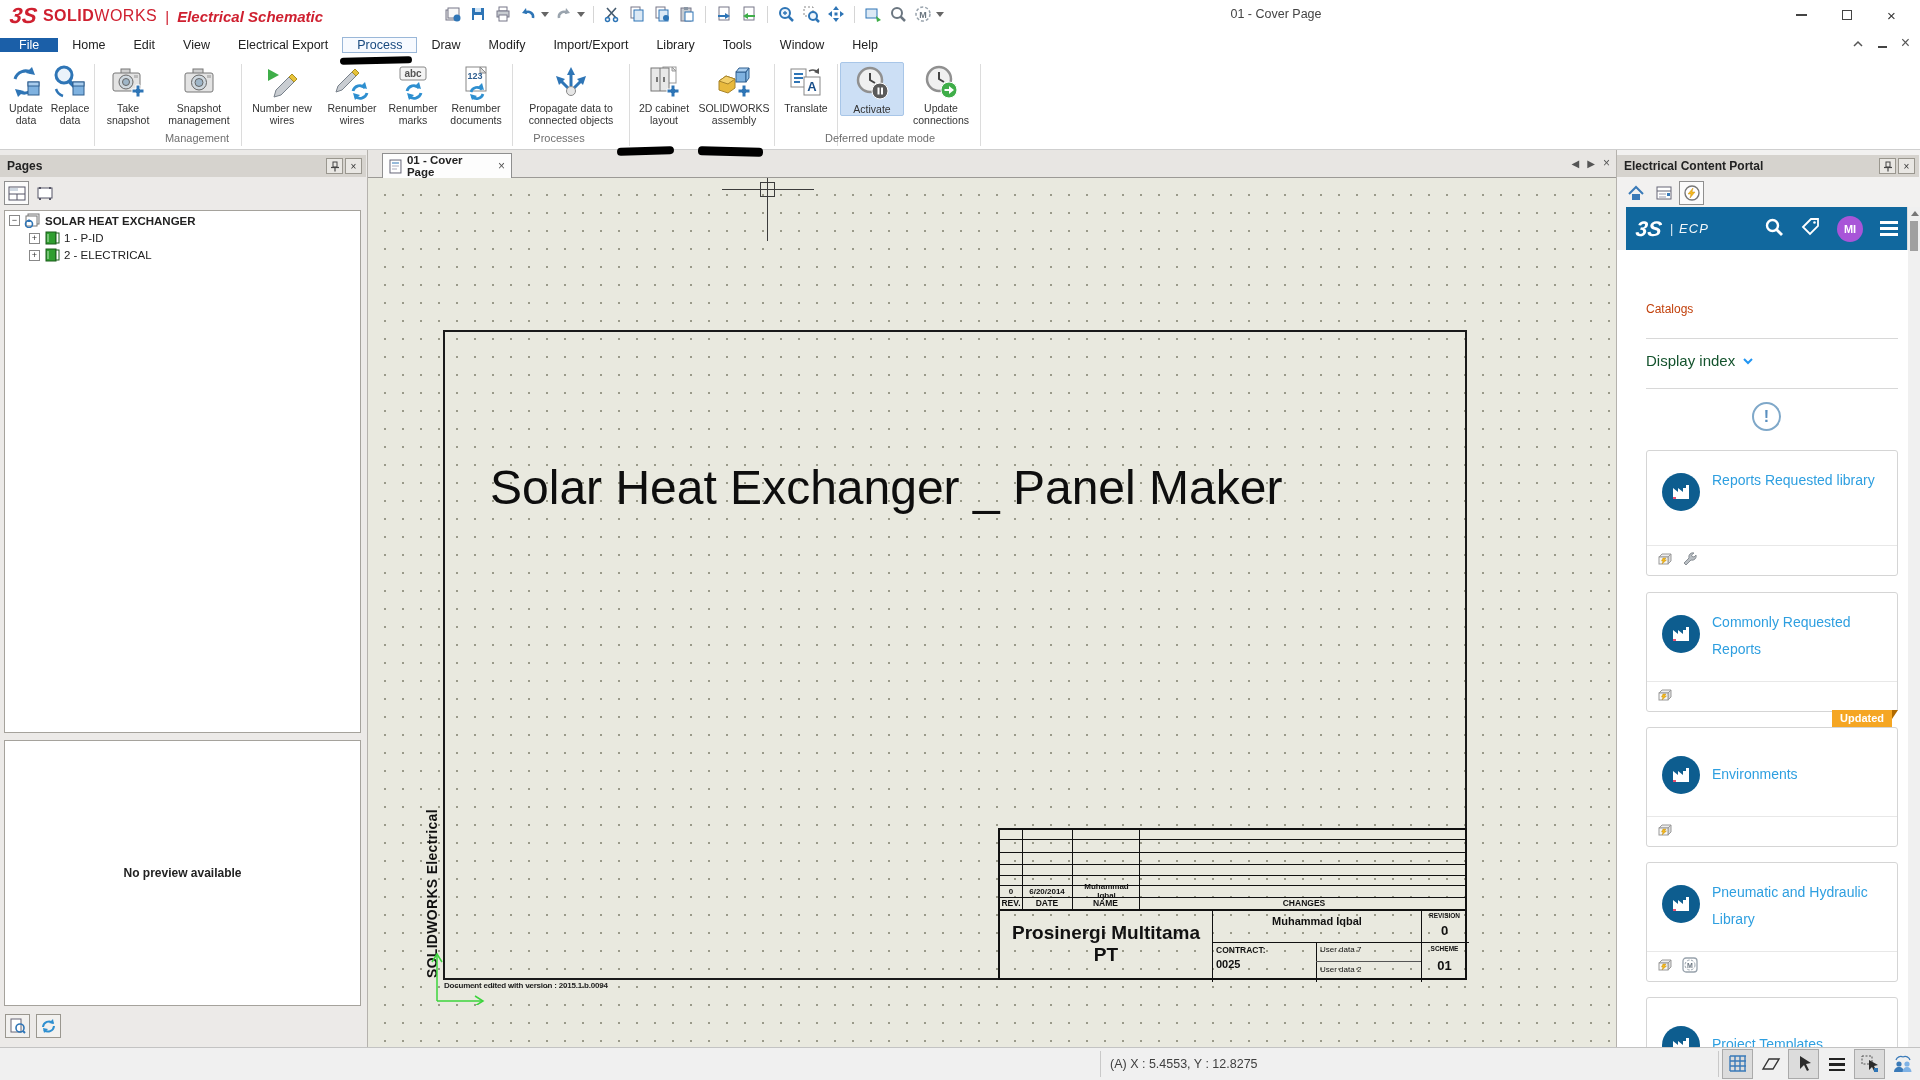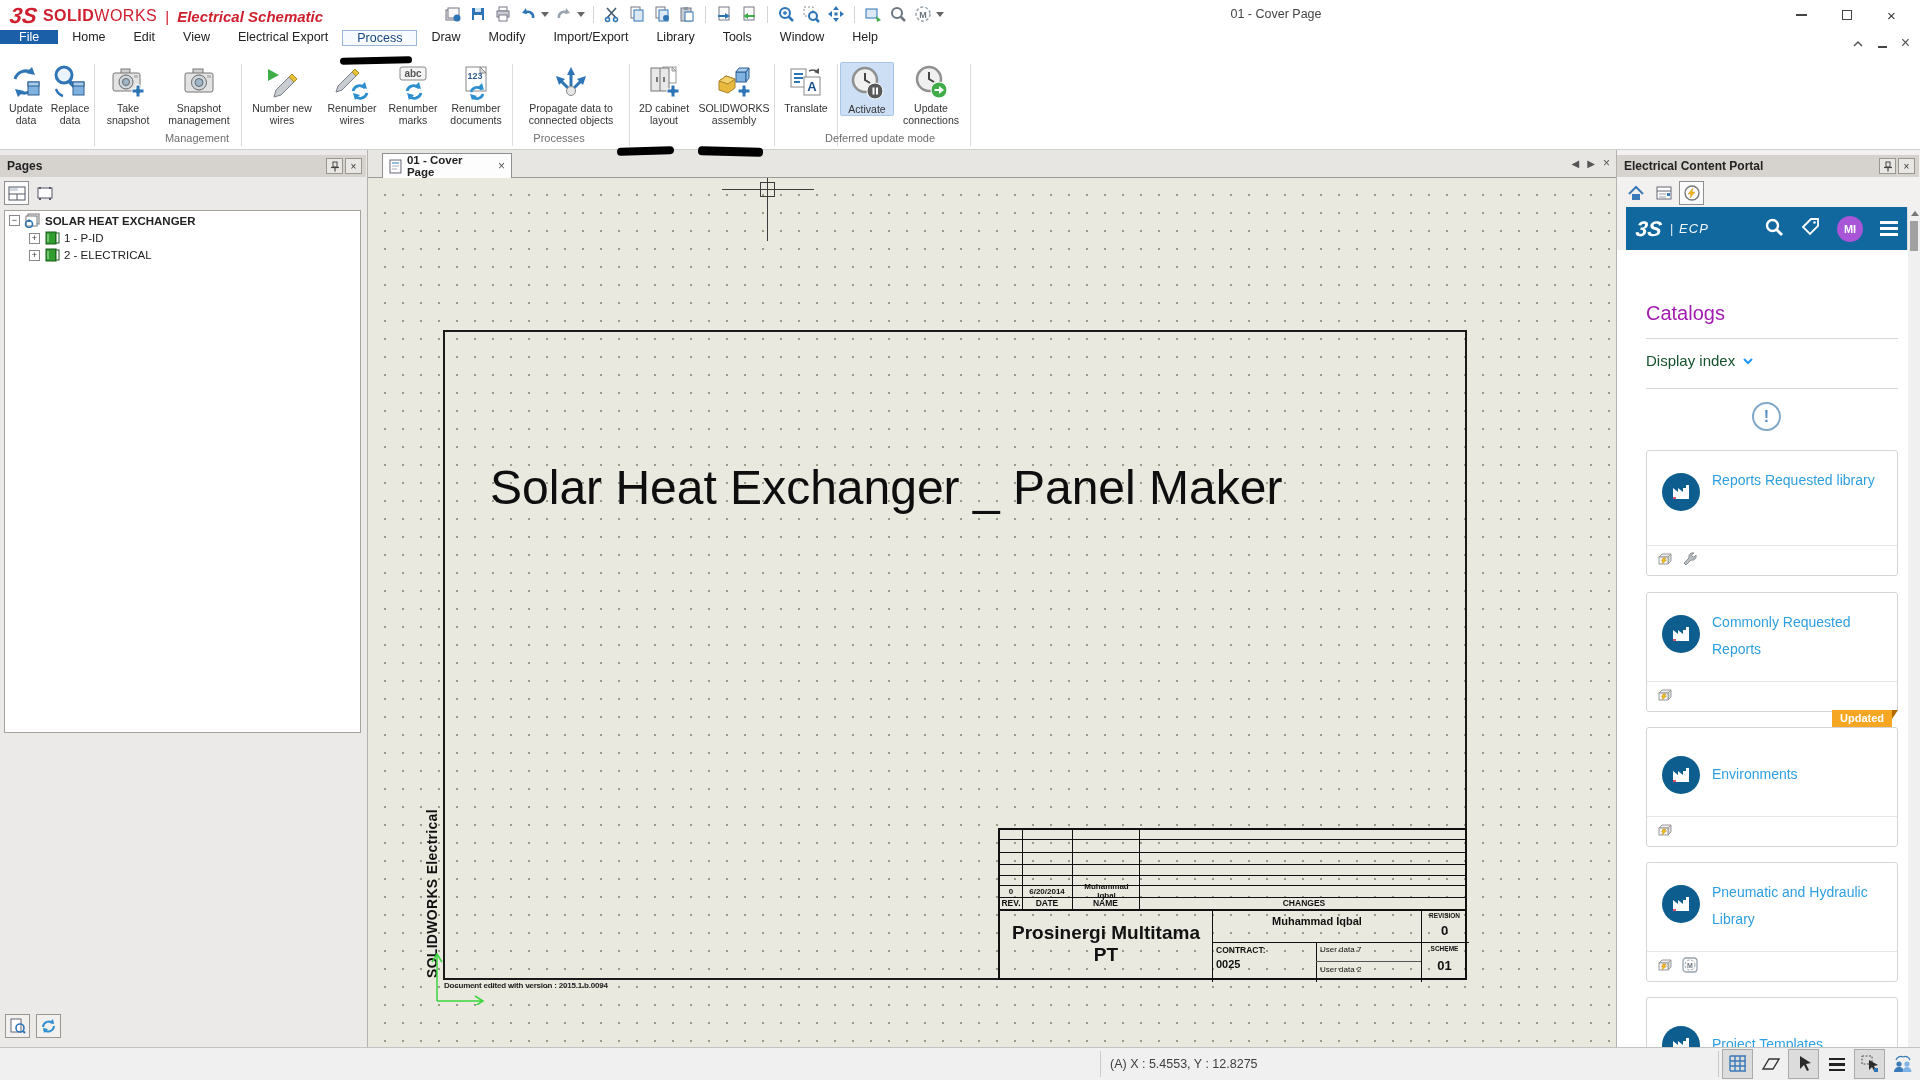--- a/index.html
+++ b/index.html
@@ -19,21 +19,21 @@
   .qicon { width:20px; height:20px; display:flex; align-items:center; justify-content:center; cursor:default; }
   .qsep { width:1px; height:17px; background:#d5d5d5; margin:0 3px; }
   .qcaret { width:0; height:0; border-left:4px solid transparent; border-right:4px solid transparent; border-top:5px solid #666; margin-left:-2px; }
   .win-title { position:absolute; left:1276px; top:7px; transform:translateX(-50%); font-size:12.5px; color:#444; }
   .win-btns { position:absolute; right:6px; top:0; height:30px; display:flex; }
   .win-btn { width:45px; height:30px; display:flex; align-items:center; justify-content:center; color:#333; font-size:15px; }
   .glyph-min { width:11px; height:1px; border-top:2px solid #444; }
   .glyph-max { width:10px; height:10px; border:1.5px solid #444; }
 
   
-  .menubar { position:absolute; left:0; top:30px; width:1920px; height:30px; background:#fff; display:flex; align-items:flex-start; font-size:12.5px; }
+  .menubar { position:absolute; left:0; top:30px; width:1920px; height:30px; background:#fff; display:flex; align-items:center; font-size:12.5px; }
   .mitem { display:flex; align-items:center; padding:0 14px; color:#222; }
   .m-file { background:#1b5fa8; color:#fff; padding:0 19px; }
   .m-active { border:1px solid #9ab7d8; background:#f7faff; color:#17487e; }
   .menubar-right { position:absolute; right:10px; top:34px; display:flex; gap:14px; align-items:center; color:#555; }
 
   
   .ribbon { position:absolute; left:0; top:60px; width:1920px; height:90px; background:#fff; border-bottom:1px solid #cfcfcf; }
   .rb-row { position:absolute; left:4px; top:2px; display:flex; align-items:flex-start; height:70px; }
   .rbtn { display:flex; flex-direction:column; align-items:center; padding-top:2px; font-size:10.5px; line-height:12px; color:#333; text-align:center; }
   .rbtn svg { flex:0 0 auto; }
@@ -99,21 +99,21 @@
   .banner .bsep { font-size:13px; margin:0 6px 0 8px; opacity:.85; font-style:italic; }
   .banner .becp { font-size:13px; font-style:italic; letter-spacing:1px; opacity:.95; }
   .banner-icons { margin-left:auto; display:flex; align-items:center; gap:17px; }
   .avatar { width:26px; height:26px; border-radius:50%; background:#a855d8; color:#fff; font-size:11px; font-weight:bold; display:flex; align-items:center; justify-content:center; }
   .hamb { display:flex; flex-direction:column; gap:3px; }
   .hamb i { width:18px; height:3px; background:#fff; display:block; }
   .pscroll { position:absolute; right:0; top:57px; width:13px; height:840px; background:#f0f0f0; border-left:1px solid #ddd; }
   .pscroll .thumb { position:absolute; left:2px; top:14px; width:8px; height:30px; background:#a0a0a0; }
   .pscroll .up { position:absolute; left:3px; top:4px; width:0; height:0; border-left:4px solid transparent; border-right:4px solid transparent; border-bottom:5px solid #777; }
   .pcontent { position:absolute; left:0; top:100px; width:291px; height:797px; background:#fff; }
-  .catalogs { position:absolute; left:29px; top:52px; font-size:20px; color:#a21caf; }
+  .catalogs { position:absolute; left:29px; top:52px; font-size:12px; color:#c2410c; }
   .pdiv { position:absolute; left:29px; width:252px; height:1px; background:#d8d8d8; }
   .dindex { position:absolute; left:29px; top:102px; font-size:15px; color:#14532d; display:flex; align-items:center; gap:7px; }
   .alert-circle { position:absolute; left:135px; top:152px; width:29px; height:29px; border:2px solid #7fa8c9; border-radius:50%; color:#5a8fbf; font-size:16px; font-weight:bold; display:flex; align-items:center; justify-content:center; }
   .card { position:absolute; left:29px; width:252px; background:#fff; border:1px solid #d5d5d5; border-radius:3px; }
   .card-icon { position:absolute; left:15px; top:22px; width:38px; height:38px; }
   .card-title { position:absolute; left:65px; top:16px; width:175px; color:#2e9fe0; font-size:14px; line-height:27px; }
   .card-footer { position:absolute; left:0; right:0; bottom:0; height:30px; border-top:1px solid #e8e8e8; display:flex; align-items:center; gap:8px; padding:0 9px; }
   .badge { position:absolute; background:#f5a623; color:#fff; font-size:11px; font-weight:bold; padding:2px 8px 3px 8px; z-index:5; }
   .badge::after { content:""; position:absolute; right:-6px; top:0; border-top:9px solid #b06a00; border-right:6px solid transparent; }
 
@@ -428,21 +428,21 @@
             <rect x="3" y="5" width="15" height="18" fill="#fff" stroke="#888"></rect>
             <path d="M6 10h9M6 14h9M6 18h6" stroke="#2e75b6" stroke-width="2"></path>
             <rect x="16" y="13" width="16" height="18" fill="#fff" stroke="#888"></rect>
             <text x="24" y="27" font-size="13" font-weight="bold" fill="#1a4f8a" text-anchor="middle">A</text>
             <path d="M21 7a8 8 0 0 1 9 1" fill="none" stroke="#555" stroke-width="1.5"></path>
             <path d="M31 4v6l-5-2z" fill="#555"></path>
           </svg>
         <span class="rlabel">Translate</span>
       </div>
       <div class="rsep"></div>
-      <div class="rbtn rbtn-active" style="width:54px">
+      <div class="rbtn rbtn-active" style="width:64px">
         <svg width="36" height="36" viewBox="0 0 36 36">
             <circle cx="16" cy="15" r="12" fill="#f0f0f0" stroke="#909090" stroke-width="2.5"></circle>
             <path d="M16 8v7l5 3" fill="none" stroke="#444" stroke-width="2"></path>
             <circle cx="26" cy="26" r="8" fill="#5a5a5a" stroke="#fff"></circle>
             <rect x="23.5" y="22.5" width="2" height="7" fill="#fff"></rect>
             <rect x="27" y="22.5" width="2" height="7" fill="#fff"></rect>
           </svg>
         <span class="rlabel">Activate</span>
       </div>
       <div class="rbtn" style="width:74px">
@@ -519,20 +519,23 @@
       </div>
       <div class="tree-row child">
         <span class="expander">+</span>
         <svg width="16" height="14" viewBox="0 0 16 14">
             <rect x="2" y="1" width="10" height="12" fill="#2f9e2f" stroke="#1a5c1a"></rect>
             <rect x="12" y="2" width="3" height="10" fill="#fff" stroke="#1a5c1a"></rect>
             <line x1="4" y1="3" x2="4" y2="11" stroke="#bfe8bf"></line>
           </svg>
         <span>2 - ELECTRICAL</span>
       </div>
+    </div>
+    <div class="preview-box">
+      <span>No preview available</span>
     </div>
     <div class="pp-bottom">
       <span class="tool-btn">
           <svg width="17" height="16" viewBox="0 0 17 16">
             <rect x="2" y="1" width="10" height="13" fill="#fff" stroke="#667"></rect>
             <circle cx="11" cy="10" r="4" fill="none" stroke="#2e75b6" stroke-width="1.6"></circle>
             <line x1="14" y1="13" x2="16" y2="15" stroke="#2e75b6" stroke-width="2"></line>
           </svg>
         </span>
       <span class="tool-btn">

